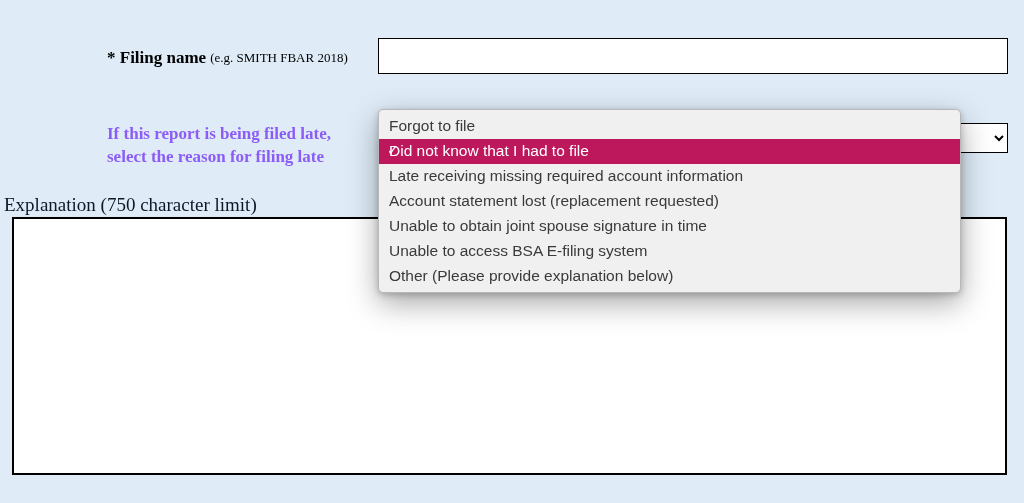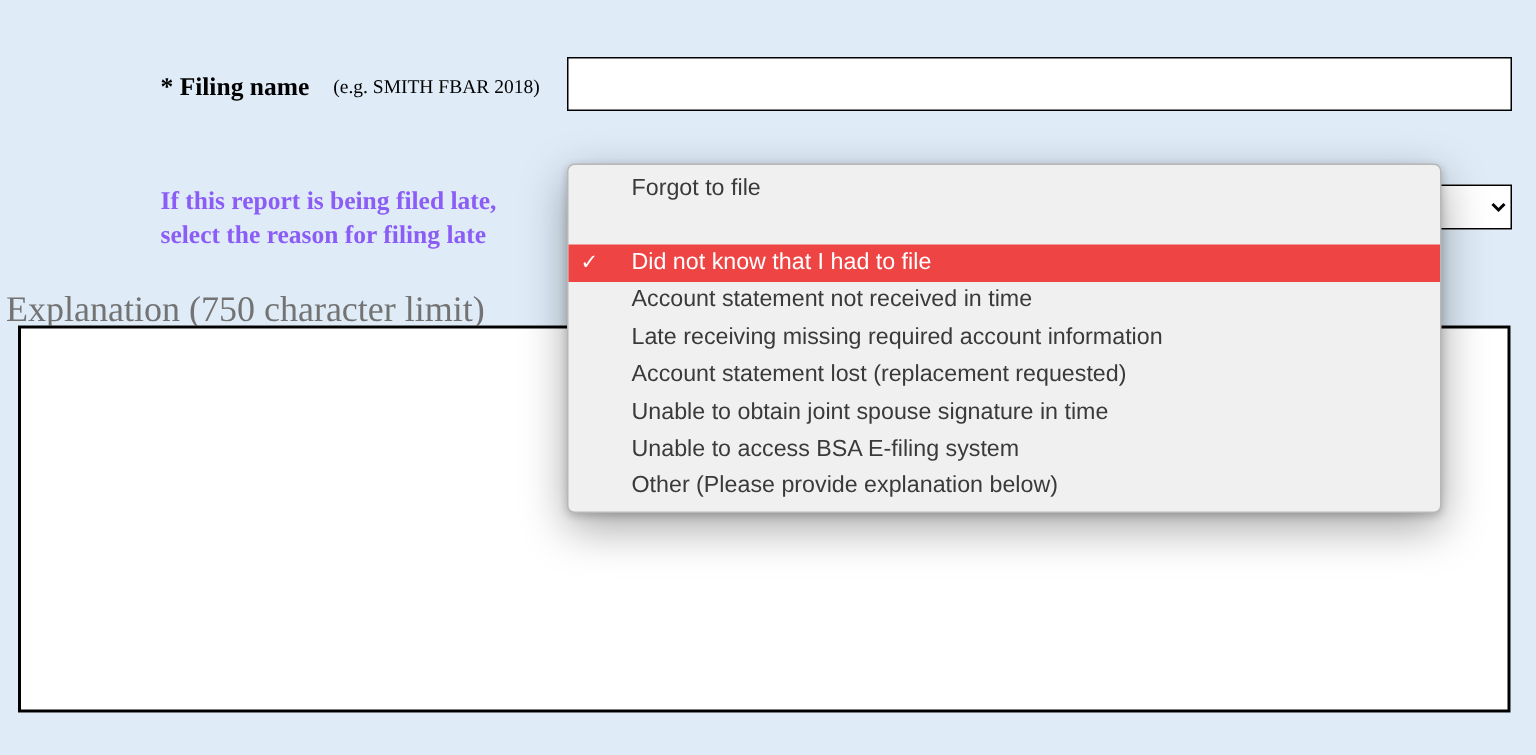--- a/index.html
+++ b/index.html
@@ -31,21 +31,21 @@
       align-items: center;
     }
     .filing-label-bold {
       font-weight: bold;
       font-size: 17px;
       color: #000;
     }
     .filing-label-hint {
       font-size: 13px;
       color: #000;
-      margin-left: 16px;
+      margin-left: 4px;
     }
     .filing-input {
       position: absolute;
       left: 378px;
       top: 38px;
       width: 630px;
       height: 36px;
       border: 1px solid #000;
       background: #fff;
       font-size: 16px;
@@ -60,23 +60,23 @@
     .late-label {
       font-weight: bold;
       font-size: 17px;
       color: #8b5cf6;
       line-height: 1.35;
     }
     .explanation-label {
       position: absolute;
       left: 4px;
       top: 194px;
-      font-size: 24px;
+      font-size: 19px;
       font-family: Georgia, "Times New Roman", serif;
-      color: #737373;
+      color: #0f172a;
     }
     .explanation-box {
       position: absolute;
       left: 12px;
       top: 217px;
       width: 995px;
       height: 258px;
       border: 2px solid #000;
       background: #fff;
       font-size: 15px;
@@ -102,30 +102,29 @@
       background: #f0f0f0;
       border: 1px solid #b8b8b8;
       border-radius: 5px;
       box-shadow: 0 10px 30px rgba(0,0,0,0.35), 0 2px 6px rgba(0,0,0,0.2);
       padding: 4px 0;
       font-family: "Helvetica Neue", Helvetica, Arial, sans-serif;
       font-size: 15.5px;
       z-index: 100;
     }
     .dropdown-option {
-      padding: 2px 10px 2px 42px;
+      padding: 2px 10px 2px 10px;
       color: #3a3a3a;
       position: relative;
       line-height: 1.35;
       cursor: default;
     }
     .dropdown-option.selected {
-      background: #ef4444;
+      background: #be185d;
       color: #fff;
-      margin-top: 24px;
     }
     .dropdown-option.selected::before {
       content: "✓";
       position: absolute;
       left: 8px;
       top: 2px;
       font-size: 14px;
       color: #fff;
     }
   </style>
@@ -145,21 +144,20 @@
   </div>
 
   <select class="dropdown-hidden-select"></select>
 
   <div class="explanation-label">Explanation (750 character limit)</div>
   <textarea class="explanation-box" value="" style=""></textarea>
 
   <div class="dropdown-popup" id="dropdown-popup">
       <div class="dropdown-option">Forgot to file</div>
       <div class="dropdown-option selected">Did not know that I had to file</div>
-      <div class="dropdown-option">Account statement not received in time</div>
       <div class="dropdown-option">Late receiving missing required account information</div>
       <div class="dropdown-option">Account statement lost (replacement requested)</div>
       <div class="dropdown-option">Unable to obtain joint spouse signature in time</div>
       <div class="dropdown-option">Unable to access BSA E-filing system</div>
       <div class="dropdown-option">Other (Please provide explanation below)</div>
     </div>
 
 </div>
 
 </body></html>

